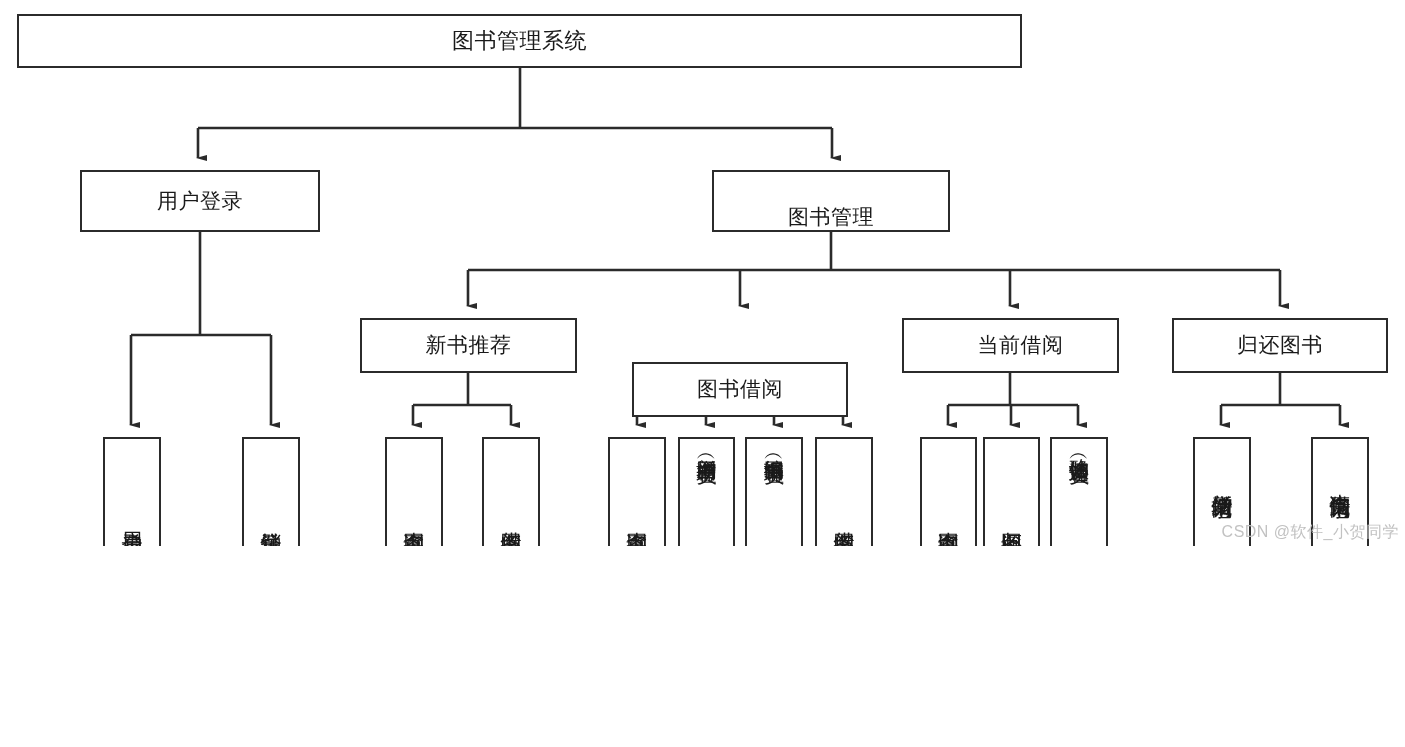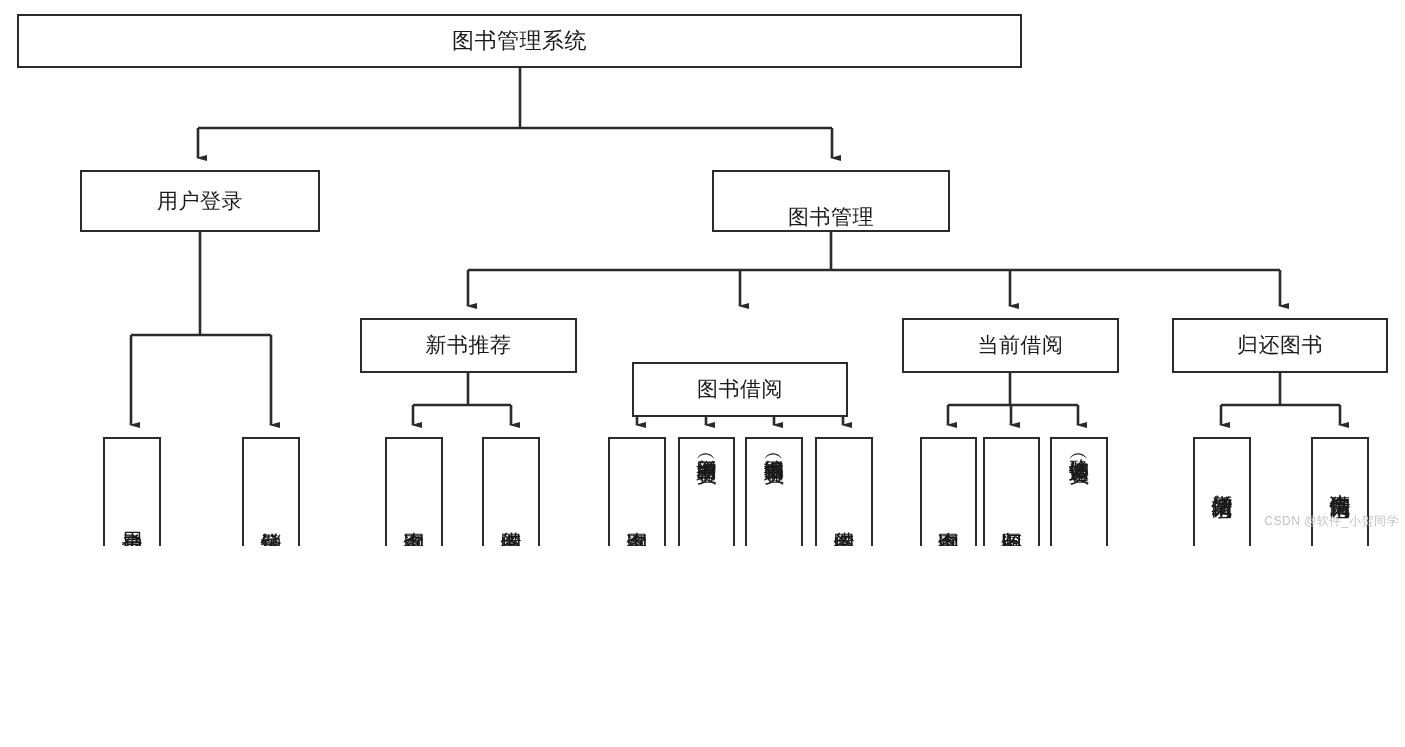--- a/index.html
+++ b/index.html
@@ -59,22 +59,22 @@
     line-height: 1.05;
     letter-spacing: 1px;
     white-space: nowrap;
   }
   .node.vert.tall .label {
     font-size: 20px;
   }
   #watermark {
     position: absolute;
     right: 6px;
-    bottom: 16px;
-    font-size: 12px;
+    bottom: 3px;
+    font-size: 16px;
     color: #c2c2c2;
     letter-spacing: 0.5px;
     white-space: nowrap;
     user-select: none;
   }
 </style>
 </head>
 <body>
 
 <div id="canvas">

